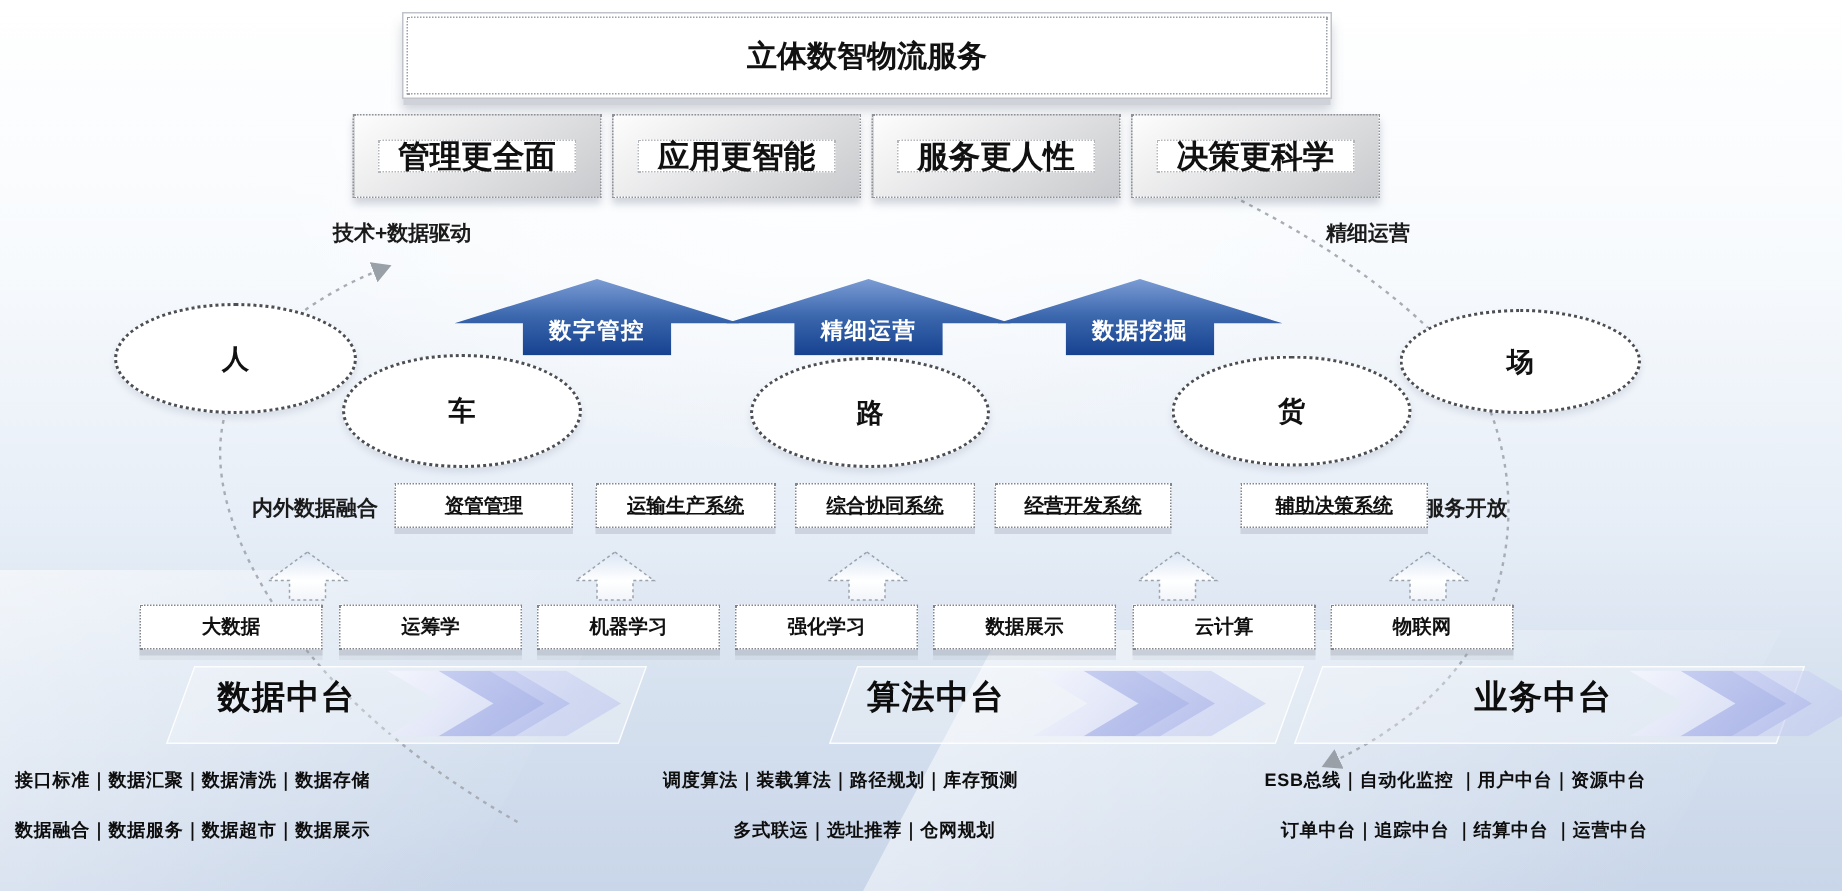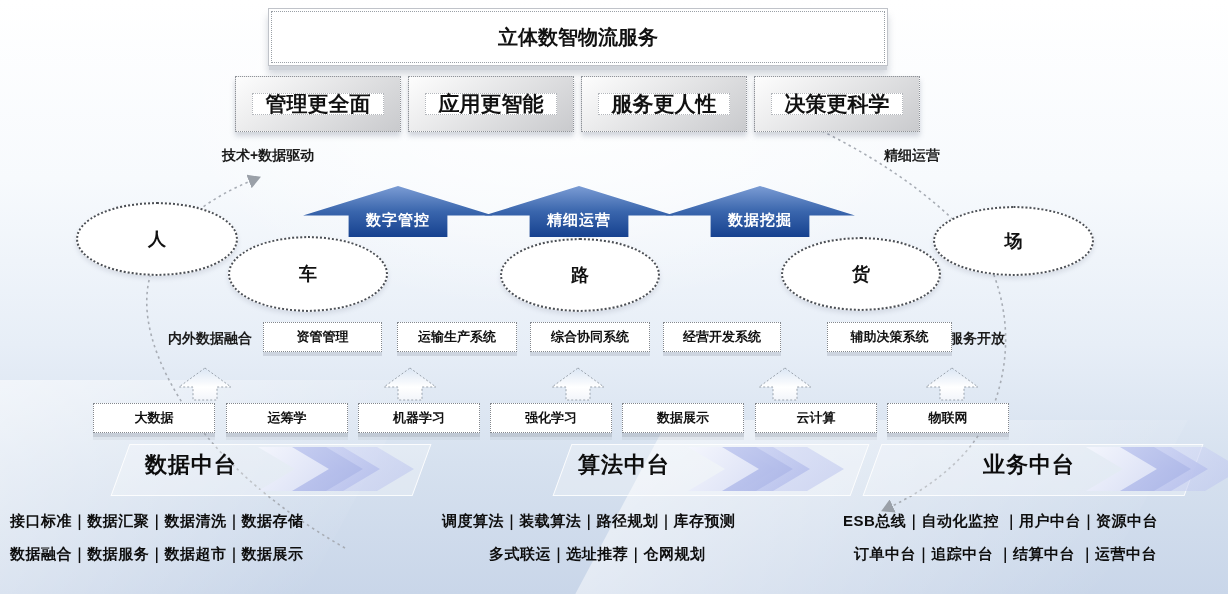--- a/index.html
+++ b/index.html
@@ -35,36 +35,36 @@
     color:#fff;font-size:15px;font-weight:bold;letter-spacing:1px;}
 
   
   .ell{border:2px dotted #4b4f55;border-radius:50%;background:#fff;
     display:flex;align-items:center;justify-content:center;font-size:18px;font-weight:bold;color:#111;
     box-shadow:0 3px 4px rgba(120,130,150,.18);}
 
   
   .sbox{top:322px;height:30px;background:#fff;border:1px dotted #83878d;box-sizing:border-box;
     display:flex;align-items:center;justify-content:center;font-size:13px;font-weight:bold;color:#111;
-    box-shadow:0 4px 0 rgba(150,156,168,.30);}
+    box-shadow:0 4px 0 rgba(150,156,168,.30);text-decoration:underline;}
   .tbox{top:403px;height:30px;width:122px;background:#fff;border:1px dotted #83878d;box-sizing:border-box;
     display:flex;align-items:center;justify-content:center;font-size:13px;font-weight:bold;color:#111;
     box-shadow:0 4px 0 rgba(150,156,168,.30),0 7px 0 rgba(150,156,168,.12);}
 
   
   .pgram{top:444px;height:50px;border:1px solid rgba(255,255,255,.85);
     background:rgba(255,255,255,.28);transform:skewX(-20deg);}
   .plabel{top:450px;font-size:22px;font-weight:bold;color:#0d0d0d;letter-spacing:1px;}
   .chev{top:447px;width:88px;height:44px;
     clip-path:polygon(0 0,58% 0,100% 50%,58% 100%,0 100%,42% 50%);}
   .c1{background:linear-gradient(135deg,rgba(244,246,253,.95),rgba(210,216,243,.85));}
   .c2{background:linear-gradient(135deg,rgba(196,204,240,.95),rgba(160,171,228,.9));}
   .c3{background:linear-gradient(135deg,rgba(214,220,246,.65),rgba(183,192,236,.55));}
 
-  .bottom-line{font-size:15px;font-weight:bold;color:#0e0e0e;letter-spacing:.5px;}
+  .bottom-line{font-size:12px;font-weight:bold;color:#0e0e0e;letter-spacing:.5px;}
 </style>
 </head>
 <body>
 
 <div id="stage">
 
   <div class="deco halo"></div>
   <div class="deco streak s1"></div>
   <div class="deco streak s2"></div>
 

